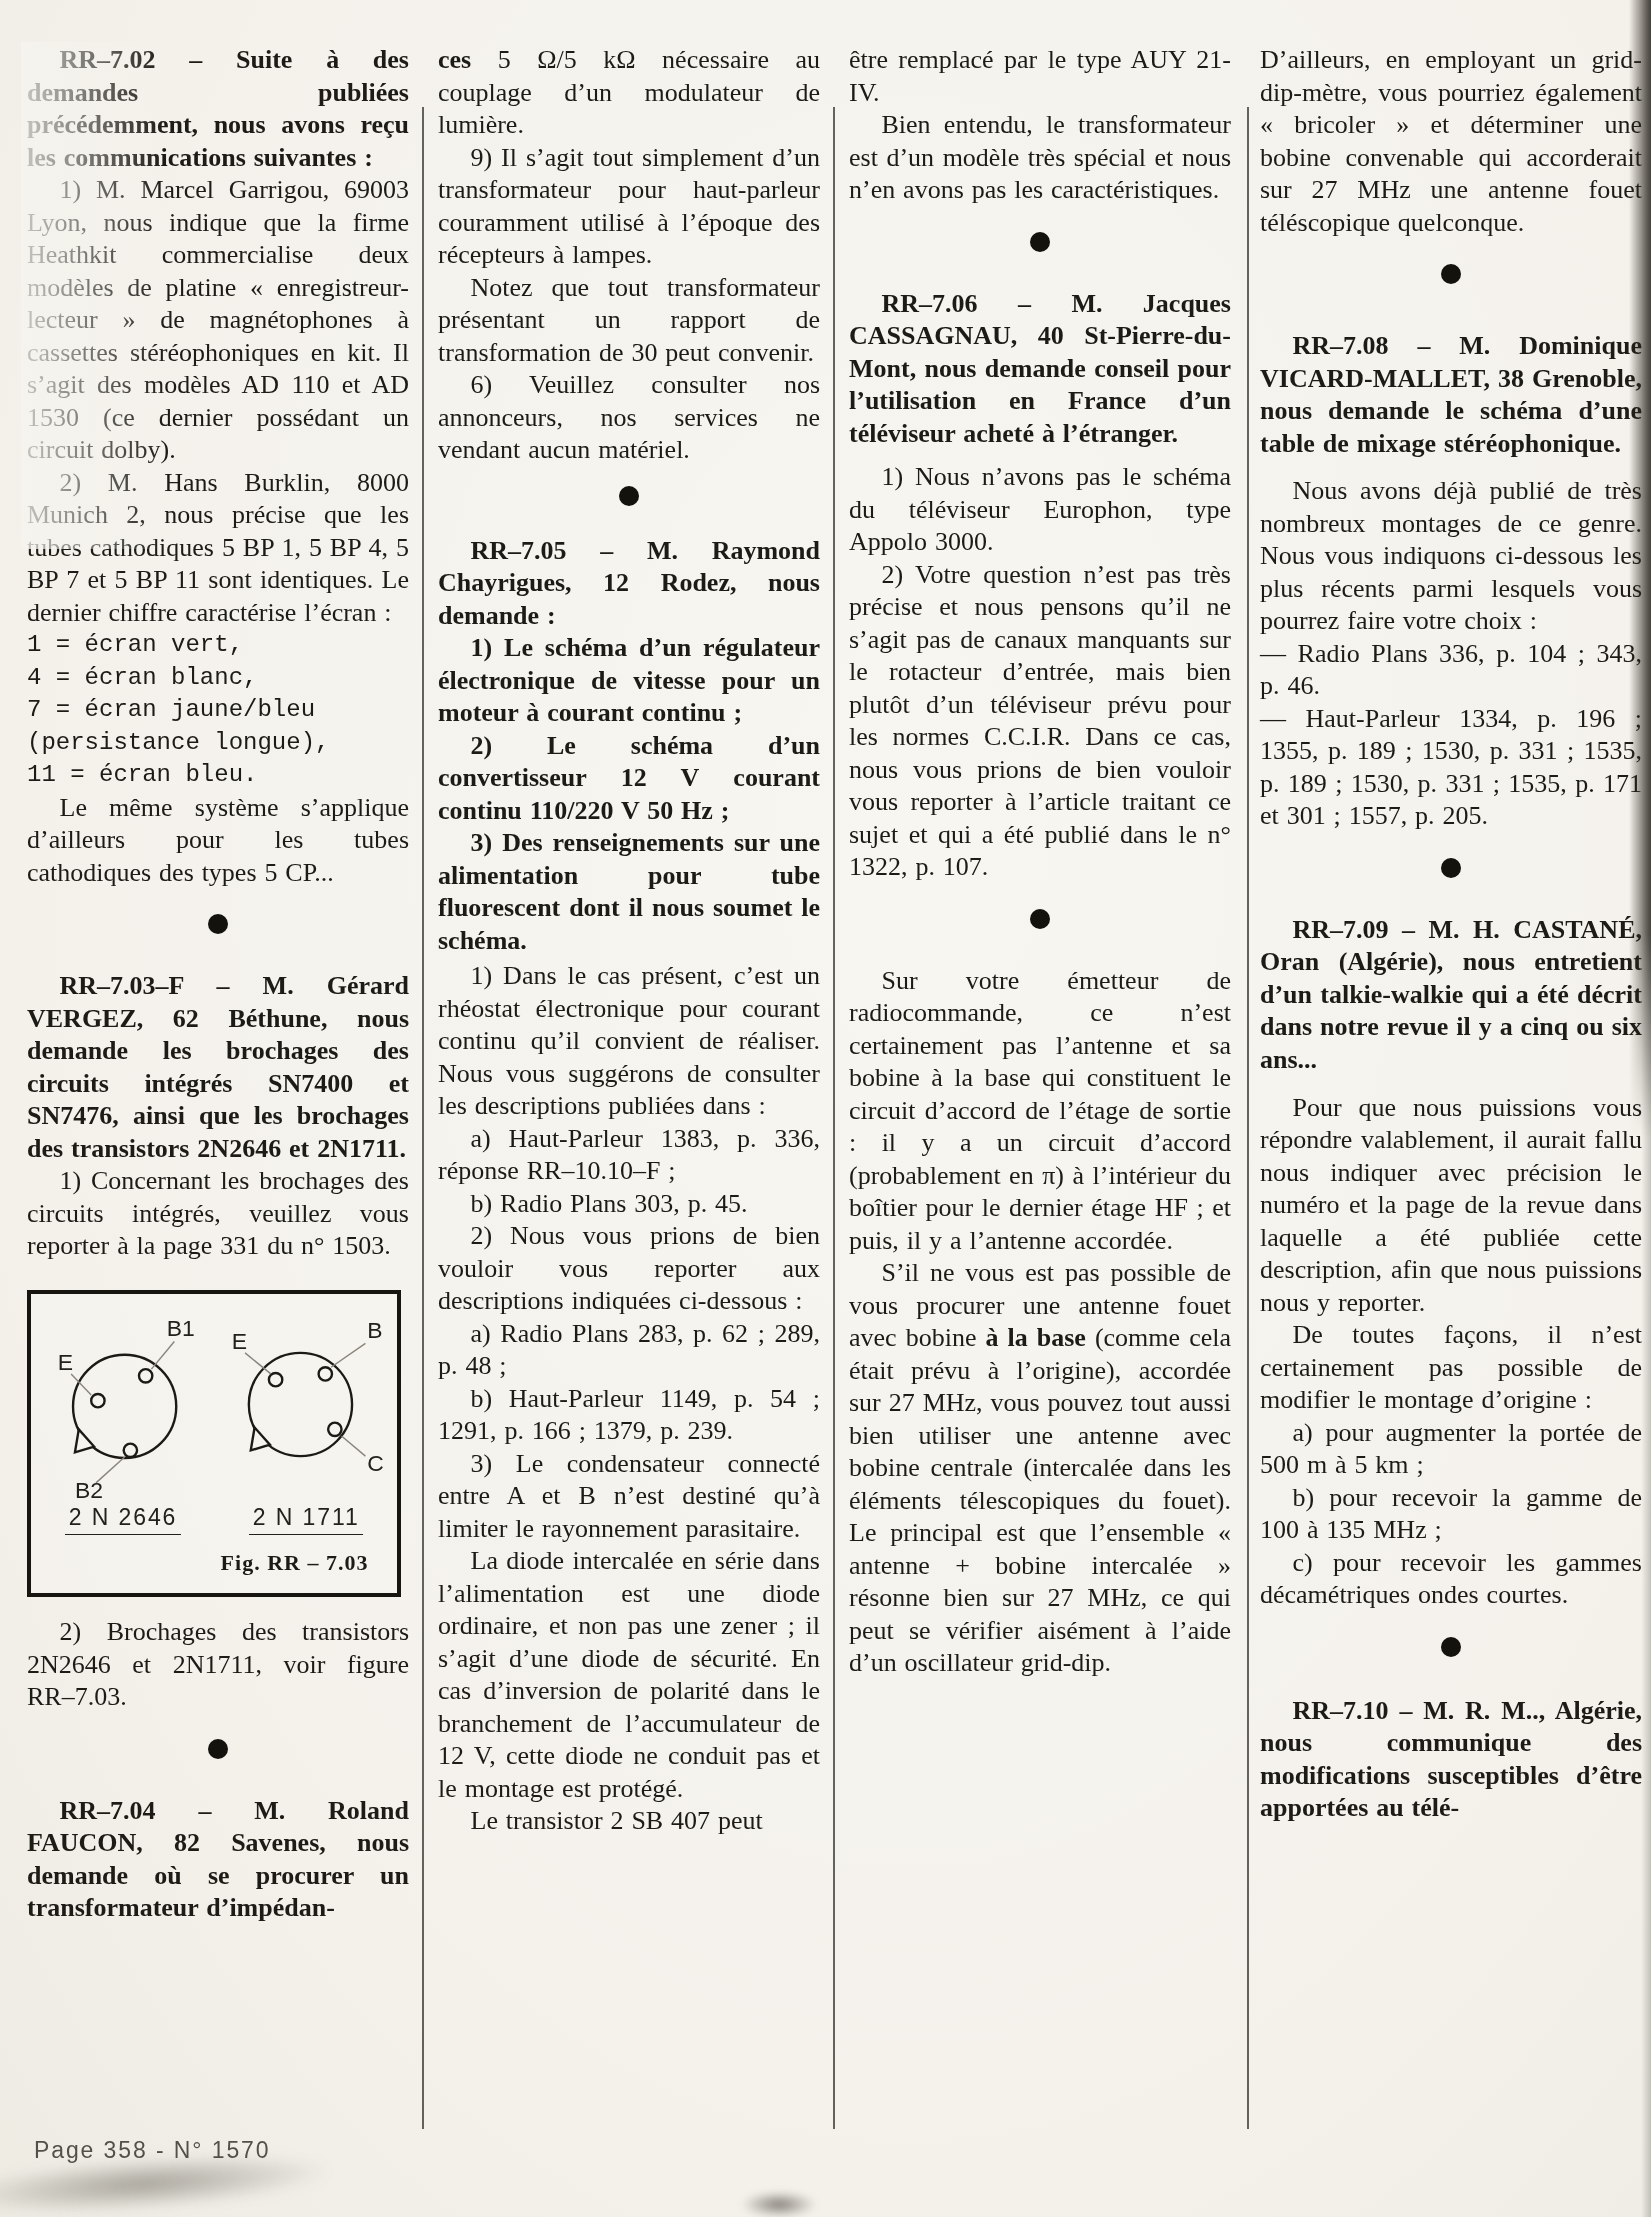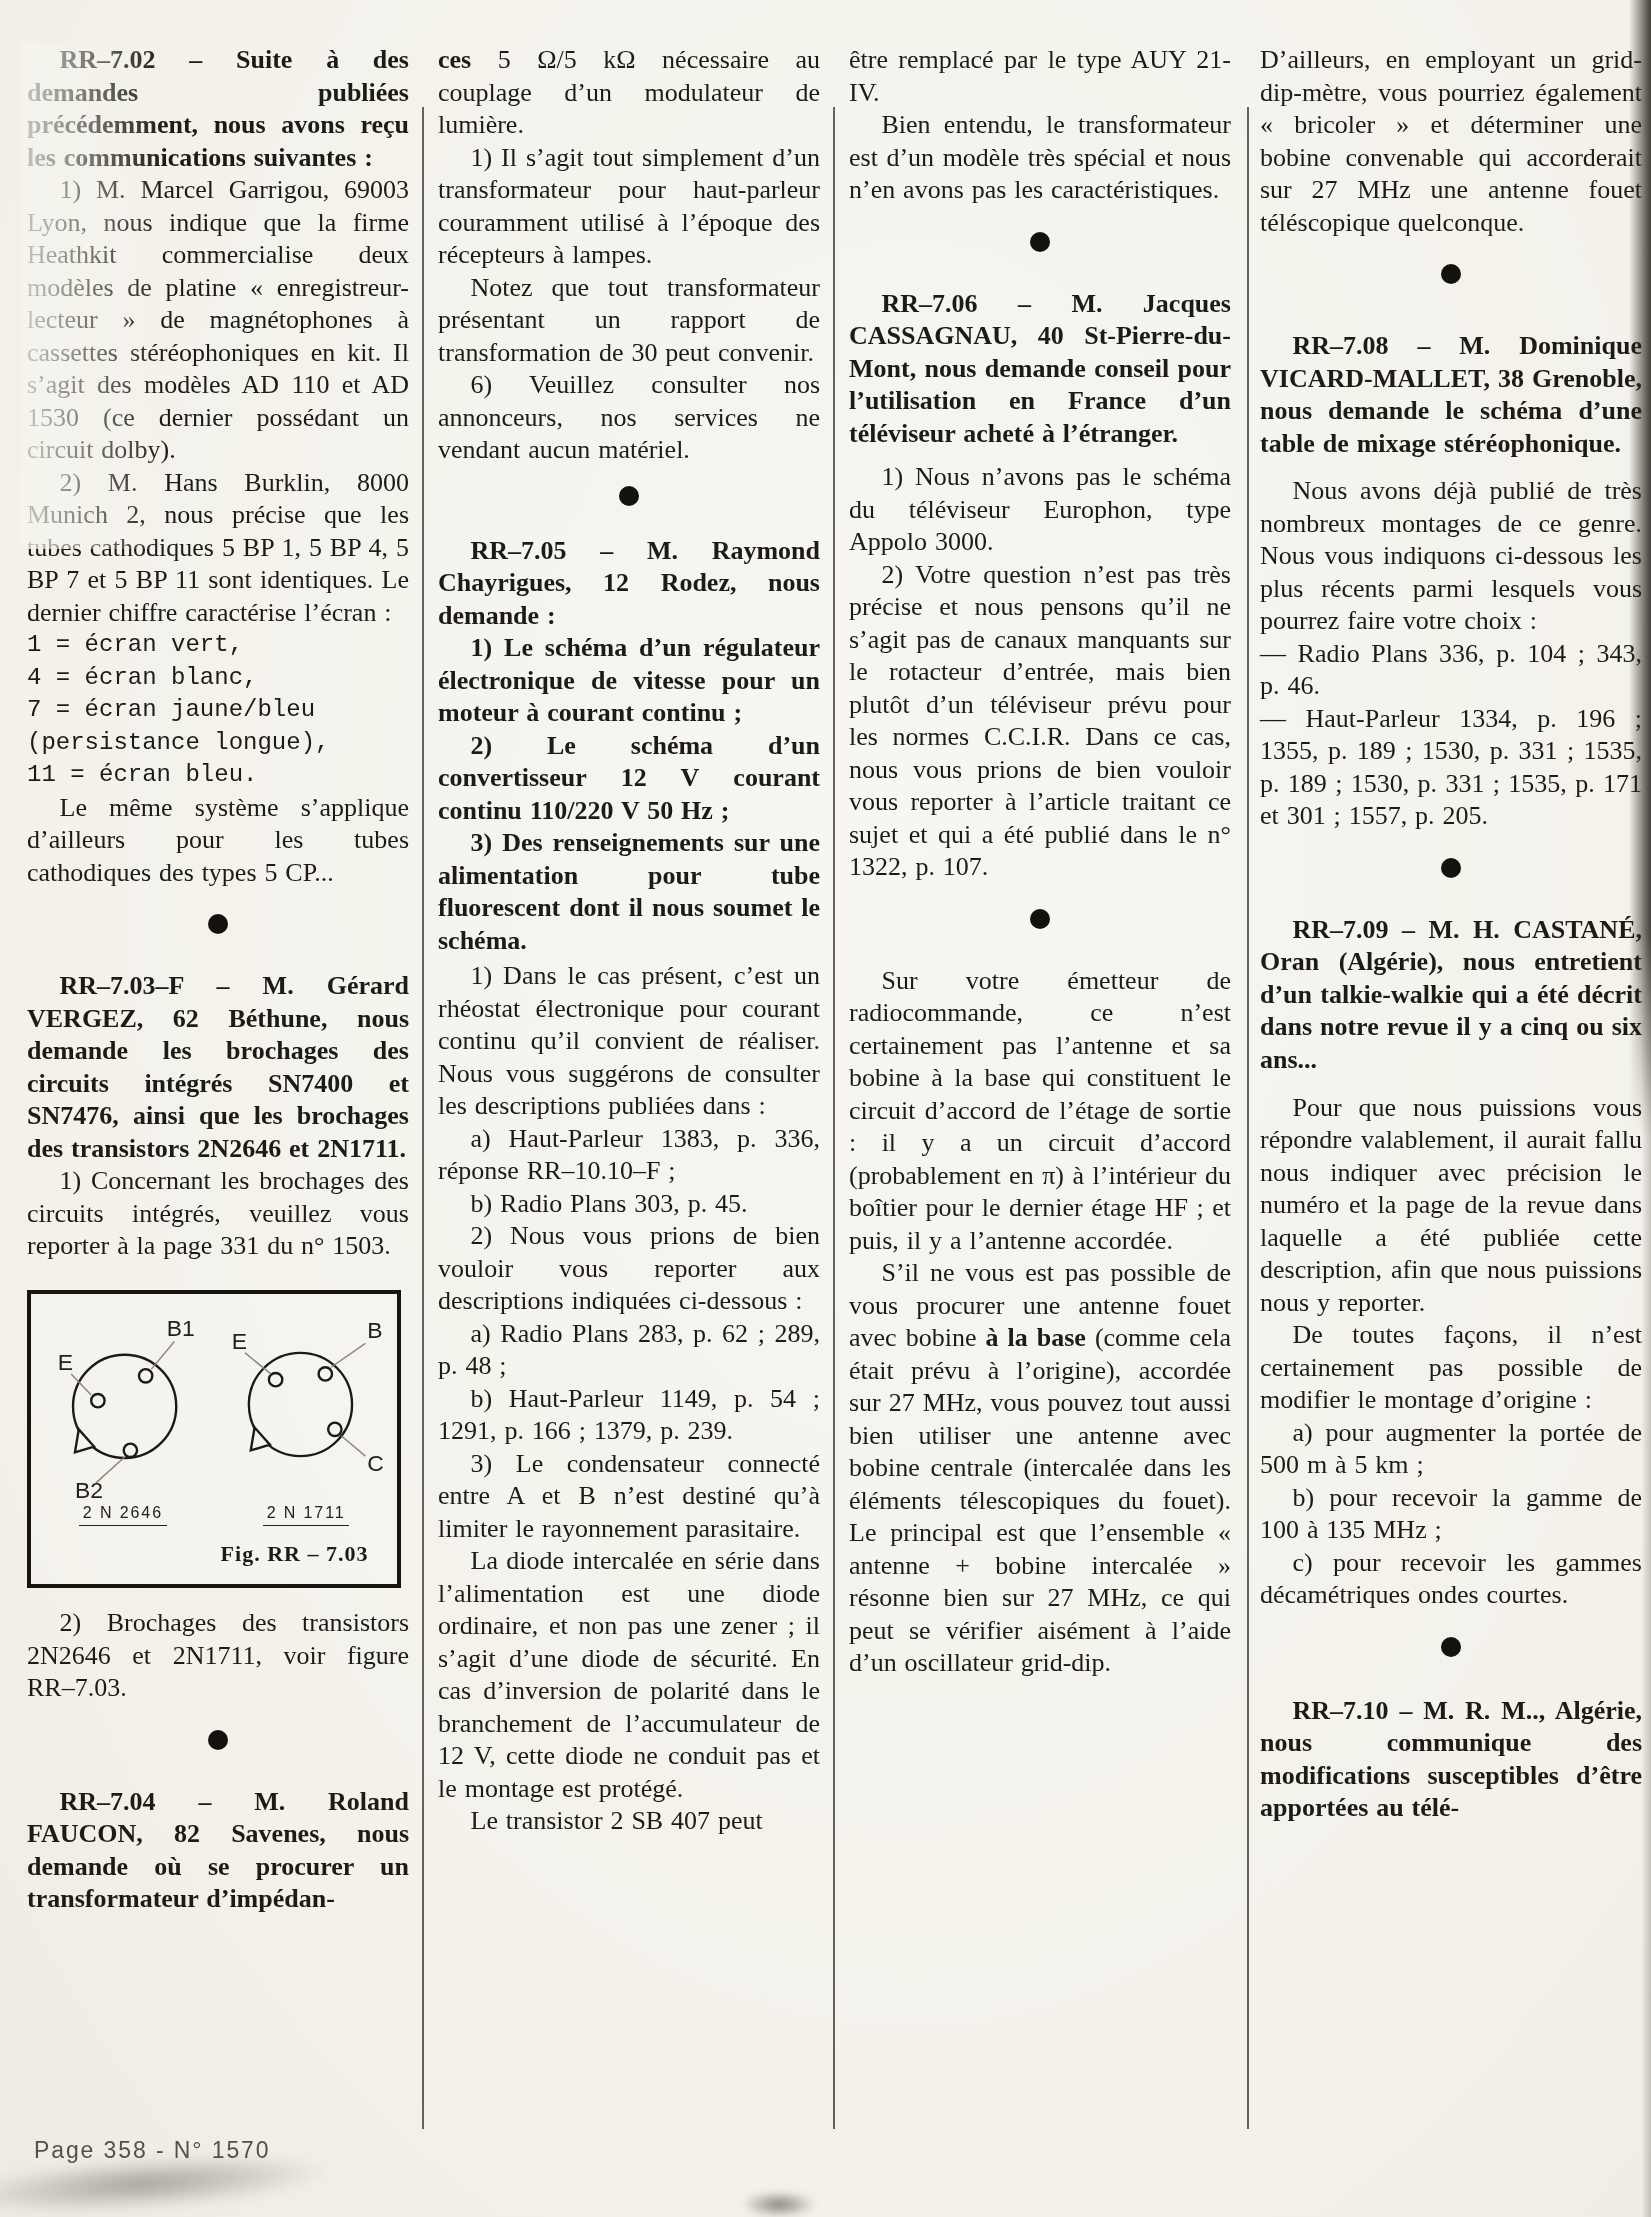--- a/index.html
+++ b/index.html
@@ -37,21 +37,21 @@
   .fig{
     margin:27px 0 19px 0;
     border:4.8px solid #17150f;
     padding:13.4px 0 11.5px 0;
     background:rgba(255,255,255,0.15);
   }
   .fig svg{display:block;width:365px;height:195px;}
   .fig-labels{
     display:flex;justify-content:space-around;
     font-family:"Liberation Sans", sans-serif;
-    font-size:16px;letter-spacing:1.9px;color:#23211b;
+    font-size:23px;letter-spacing:1.9px;color:#23211b;
     margin-top:1.9px;
   }
   .fig-labels .u{border-bottom:1.9px solid #23211b;padding:0 3.8px 2.9px 3.8px;}
   .fig-cap{
     text-align:right;padding:15.3px 29px 5.7px 0;
     font-weight:bold;font-size:22px;letter-spacing:1px;
   }
   .svgtext{font-family:"Liberation Sans", sans-serif;font-size:24px;fill:#23211b;}
   .footer{
     position:absolute;left:34px;top:2137px;
@@ -151,21 +151,21 @@
 
       <p class="para">2) Brochages des transistors 2N2646 et 2N1711, voir figure RR–7.03.</p>
       <div class="sep">
           <span class="dot"></span>
         </div>
       <p class="para head">RR–7.04 – M. Roland FAUCON, 82 Savenes, nous demande où se procurer un transformateur d’impédan-</p>
     </div>
 
     <div class="col">
       <p class="para" style="text-indent:0;"><span style="font-weight:bold;">ces</span><span> 5 Ω/5 kΩ nécessaire au couplage d’un modulateur de lumière.</span></p>
-      <p class="para">1) Il s’agit tout simplement d’un transformateur pour haut-parleur couramment utilisé à l’époque des récepteurs à lampes.</p>
+      <p class="para">9) Il s’agit tout simplement d’un transformateur pour haut-parleur couramment utilisé à l’époque des récepteurs à lampes.</p>
       <p class="para">Notez que tout transformateur présentant un rapport de transformation de 30 peut convenir.</p>
       <p class="para">6) Veuillez consulter nos annonceurs, nos services ne vendant aucun matériel.</p>
       <div class="sep tight">
           <span class="dot"></span>
         </div>
       <p class="para head" style="margin-top:15.3px;">RR–7.05 – M. Raymond Chayrigues, 12 Rodez, nous demande :</p>
       <p class="para head" style="margin-top:0;">1) Le schéma d’un régulateur électronique de vitesse pour un moteur à courant continu ;</p>
       <p class="para head" style="margin-top:0;">2) Le schéma d’un convertisseur 12 V courant continu 110/220 V 50 Hz ;</p>
       <p class="para head" style="margin-top:0;">3) Des renseignements sur une alimentation pour tube fluorescent dont il nous soumet le schéma.</p>
       <p class="para" style="margin-top:3px;">1) Dans le cas présent, c’est un rhéostat électronique pour courant continu qu’il convient de réaliser. Nous vous suggérons de consulter les descriptions publiées dans :</p>

